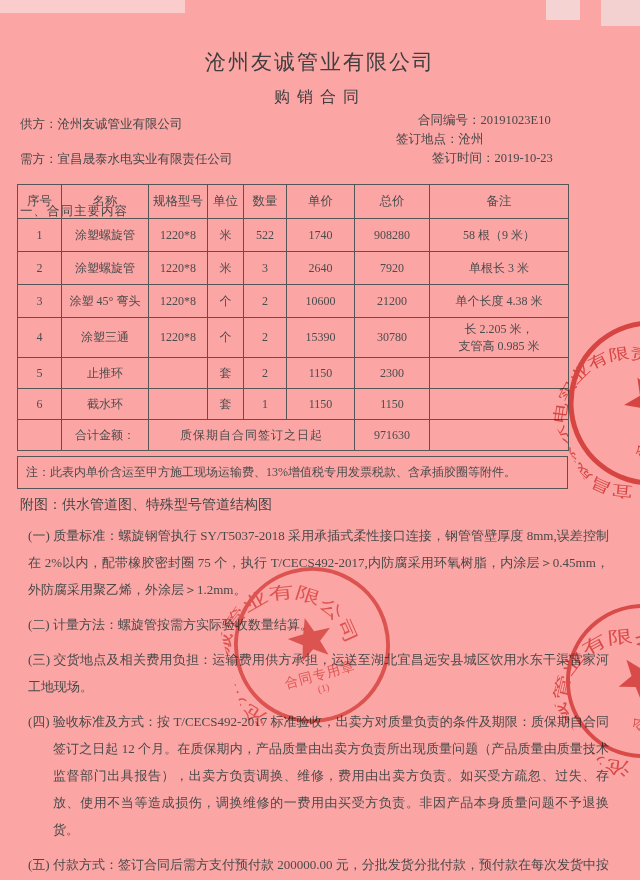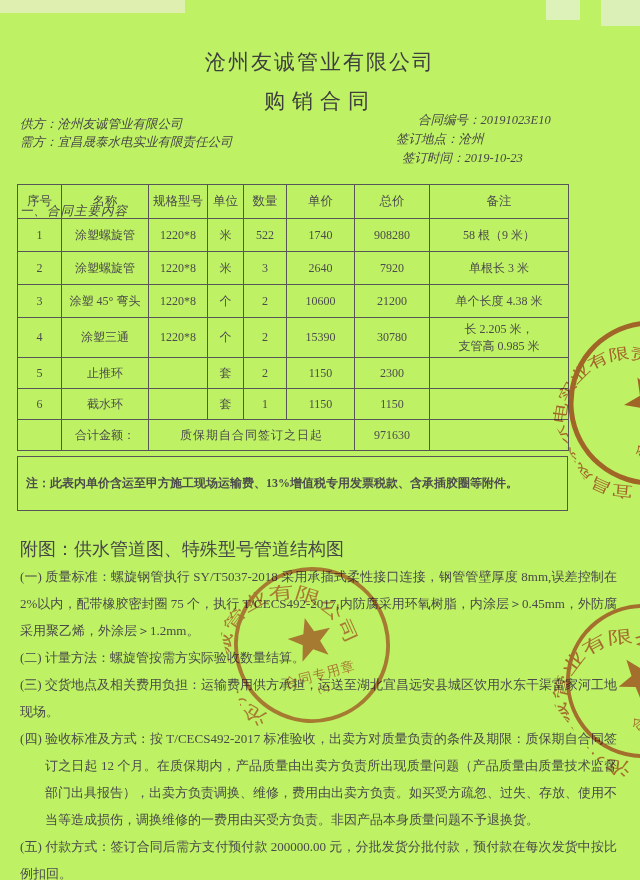--- a/index.html
+++ b/index.html
@@ -1,56 +1,56 @@
 <!DOCTYPE html>
 <html><head>
 <meta charset="utf-8">
 <style>
   html,body{margin:0;padding:0;}
   .page{
     position:relative;width:640px;height:880px;overflow:hidden;
-    background:#bef264;
+    background:#fca5a5;
     font-family:"Liberation Serif","DejaVu Serif",serif;
     color:#474747;
   }
   .artifact-tl{position:absolute;left:0;top:0;width:185px;height:13px;background:#f7ecec;opacity:.55;}
   .artifact-tr1{position:absolute;left:546px;top:0;width:34px;height:20px;background:#f1f1f1;opacity:.6;}
   .artifact-tr2{position:absolute;left:601px;top:0;width:39px;height:26px;background:#efefef;opacity:.6;}
 
   .doc-title{position:absolute;top:48px;left:0;width:100%;text-align:center;
     font-size:21px;letter-spacing:2px;color:#3e3e3e;}
   .doc-subtitle{position:absolute;top:87px;left:0;width:100%;text-align:center;
-    font-size:21px;letter-spacing:7px;color:#3e3e3e;}
-
-  .line{position:absolute;font-size:12.5px;white-space:nowrap;font-style:italic;}
+    font-size:16px;letter-spacing:7px;color:#3e3e3e;}
+
+  .line{position:absolute;font-size:12.5px;white-space:nowrap;}
   .supplier-line{left:20px;top:116px;}
-  .buyer-line{left:20px;top:134px;}
+  .buyer-line{left:20px;top:151px;}
   .meta-no{left:418px;top:112px;text-align:center;}
   .meta-place{left:396px;top:131px;}
-  .meta-date{left:402px;top:150px;}
+  .meta-date{left:432px;top:150px;}
   .sec1-heading{left:20px;top:167px;letter-spacing:1px;margin-top:36px;}
 
   .content{position:absolute;left:17px;top:184px;width:606px;}
 
   table.items{border-collapse:collapse;width:551px;table-layout:fixed;
     font-size:12px;color:#4c4c4c;}
   table.items td,table.items th{border:1px solid #565656;text-align:center;
     vertical-align:middle;font-weight:normal;padding:0 2px;overflow:hidden;}
   table.items th{font-size:12.5px;}
   tr.hrow{height:34px;} tr.r33{height:33px;} tr.r40{height:40px;}
   tr.r31{height:31px;}
   td.remark{white-space:pre-line;line-height:1.35;}
   td.words{letter-spacing:1px;}
 
   .note-box{width:533px;border:1px solid #565656;margin-top:5px;
-    padding:18px 8px;font-size:12px;line-height:1.4;color:#4c4c4c;font-weight:bold;}
-  .attachment{margin-top:26px;padding-left:3px;font-size:18px;}
+    padding:7px 8px;font-size:12px;line-height:1.4;color:#4c4c4c;}
+  .attachment{margin-top:7px;padding-left:3px;font-size:14px;}
   .sec2-heading{margin-top:9px;padding-left:3px;font-size:12.5px;letter-spacing:1px;}
   .clauses{margin-top:2px;padding-left:3px;width:597px;}
-  .clauses p{margin:0;font-size:13px;line-height:27px;color:#4a4a4a;text-align:justify;}
+  .clauses p{margin:8px;font-size:13px;line-height:27px;color:#4a4a4a;text-align:justify;}
   .clauses p.hang{padding-left:25px;text-indent:-25px;}
 
   .seal{position:absolute;mix-blend-mode:multiply;}
   .seal-mid{left:227px;top:560px;transform:rotate(-15deg);opacity:.68;}
   .seal-buyer{left:556px;top:308px;transform:rotate(-28deg);opacity:.8;}
   .seal-right{left:558px;top:596px;transform:rotate(-38deg);opacity:.75;}
 </style>
 </head>
 <body>
 

